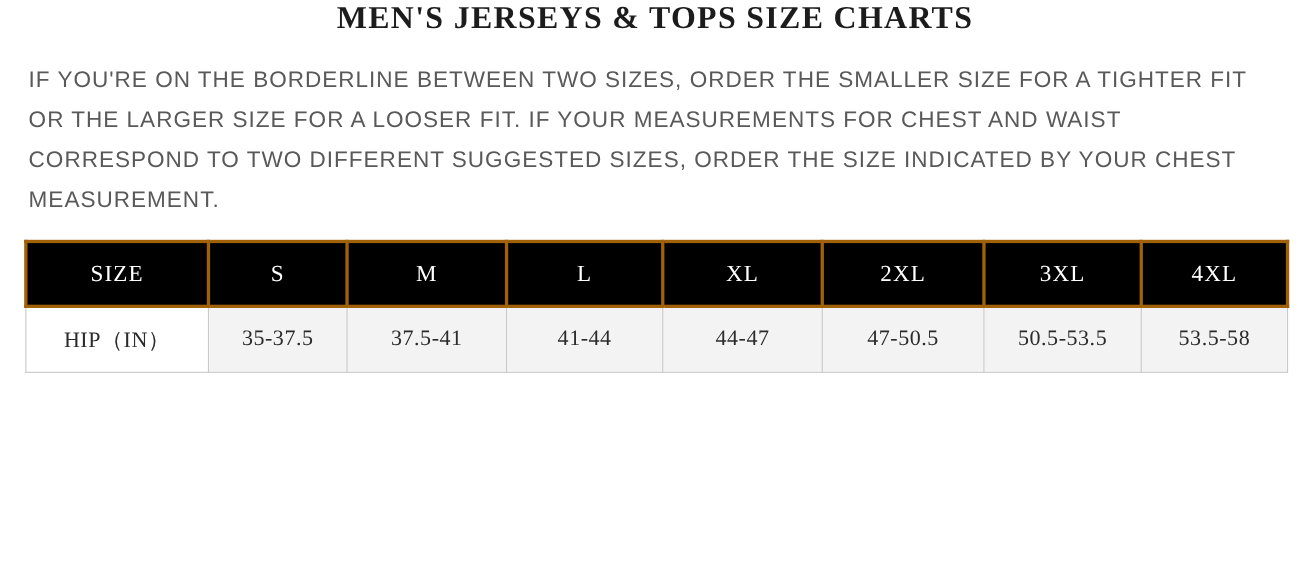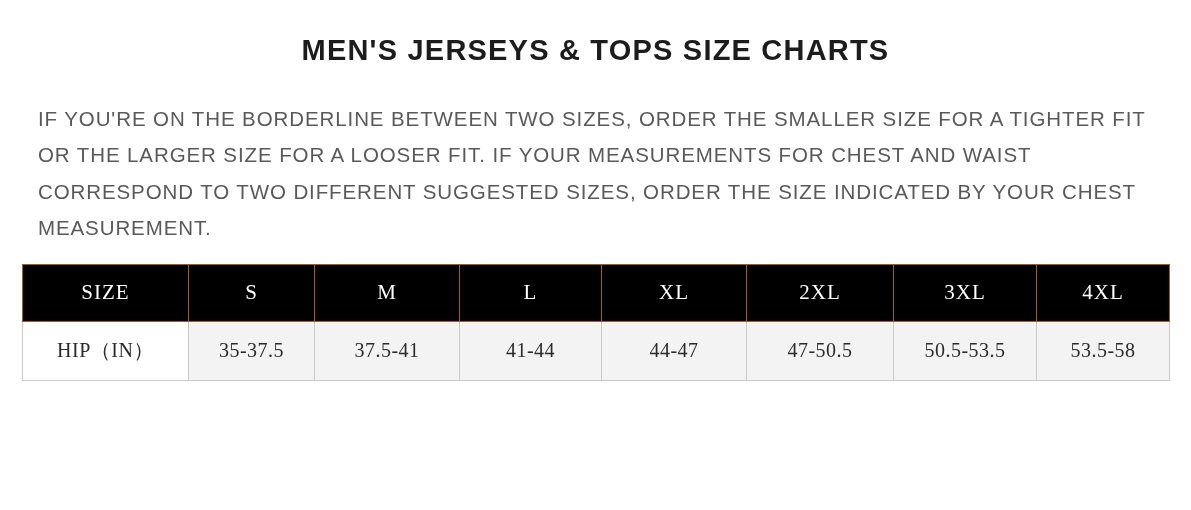--- a/index.html
+++ b/index.html
@@ -16,31 +16,30 @@
   }
   .page {
     width: 1191px;
     height: 510px;
     position: relative;
     box-sizing: border-box;
     padding: 0 22px;
   }
   .title {
     text-align: center;
-    font-family: Liberation Sans, sans-serif;
+    font-family: Liberation Serif, serif;
     font-weight: bold;
     font-size: 29px;
     letter-spacing: 1.2px;
     color: #1c1c1c;
     margin: 0;
-    padding-top: 34px;
     white-space: nowrap;
   }
   .intro {
-    margin: 16px;
+    margin: 4px;
     padding-top: 18px;
     font-family: "Liberation Sans", sans-serif;
     font-size: 20.5px;
     line-height: 1.78;
     letter-spacing: 0.9px;
     color: #595959;
     text-align: left;
   }
   table.size-chart {
     margin-top: 17px;
@@ -56,21 +55,21 @@
     height: 58px;
     font-size: 20px;
     letter-spacing: 0.5px;
     color: #2b2b2b;
     padding: 0 2px;
     background: #ffffff;
   }
   table.size-chart tr.head-row td {
     background: #000000;
     color: #ffffff;
-    border: 1px solid #a16207;
+    border: 3px solid #a16207;
     height: 56px;
     font-size: 21px;
     letter-spacing: 1px;
   }
   table.size-chart tr.data-row td.rowlabel {
     background: #ffffff;
   }
   table.size-chart tr.data-row td.cell-shade {
     background: #f3f3f3;
   }

